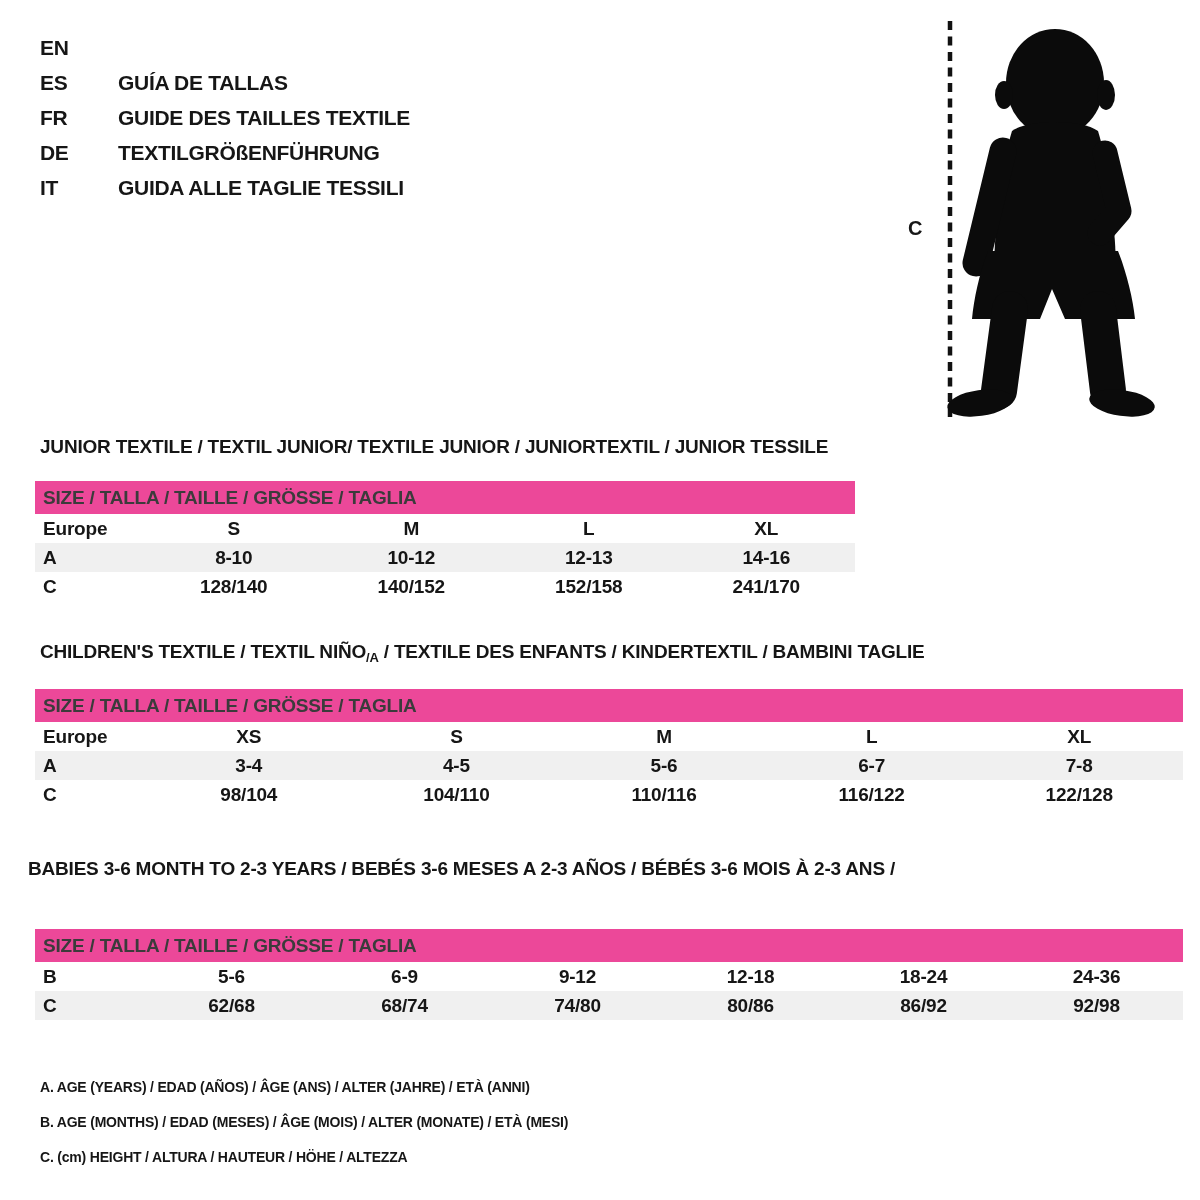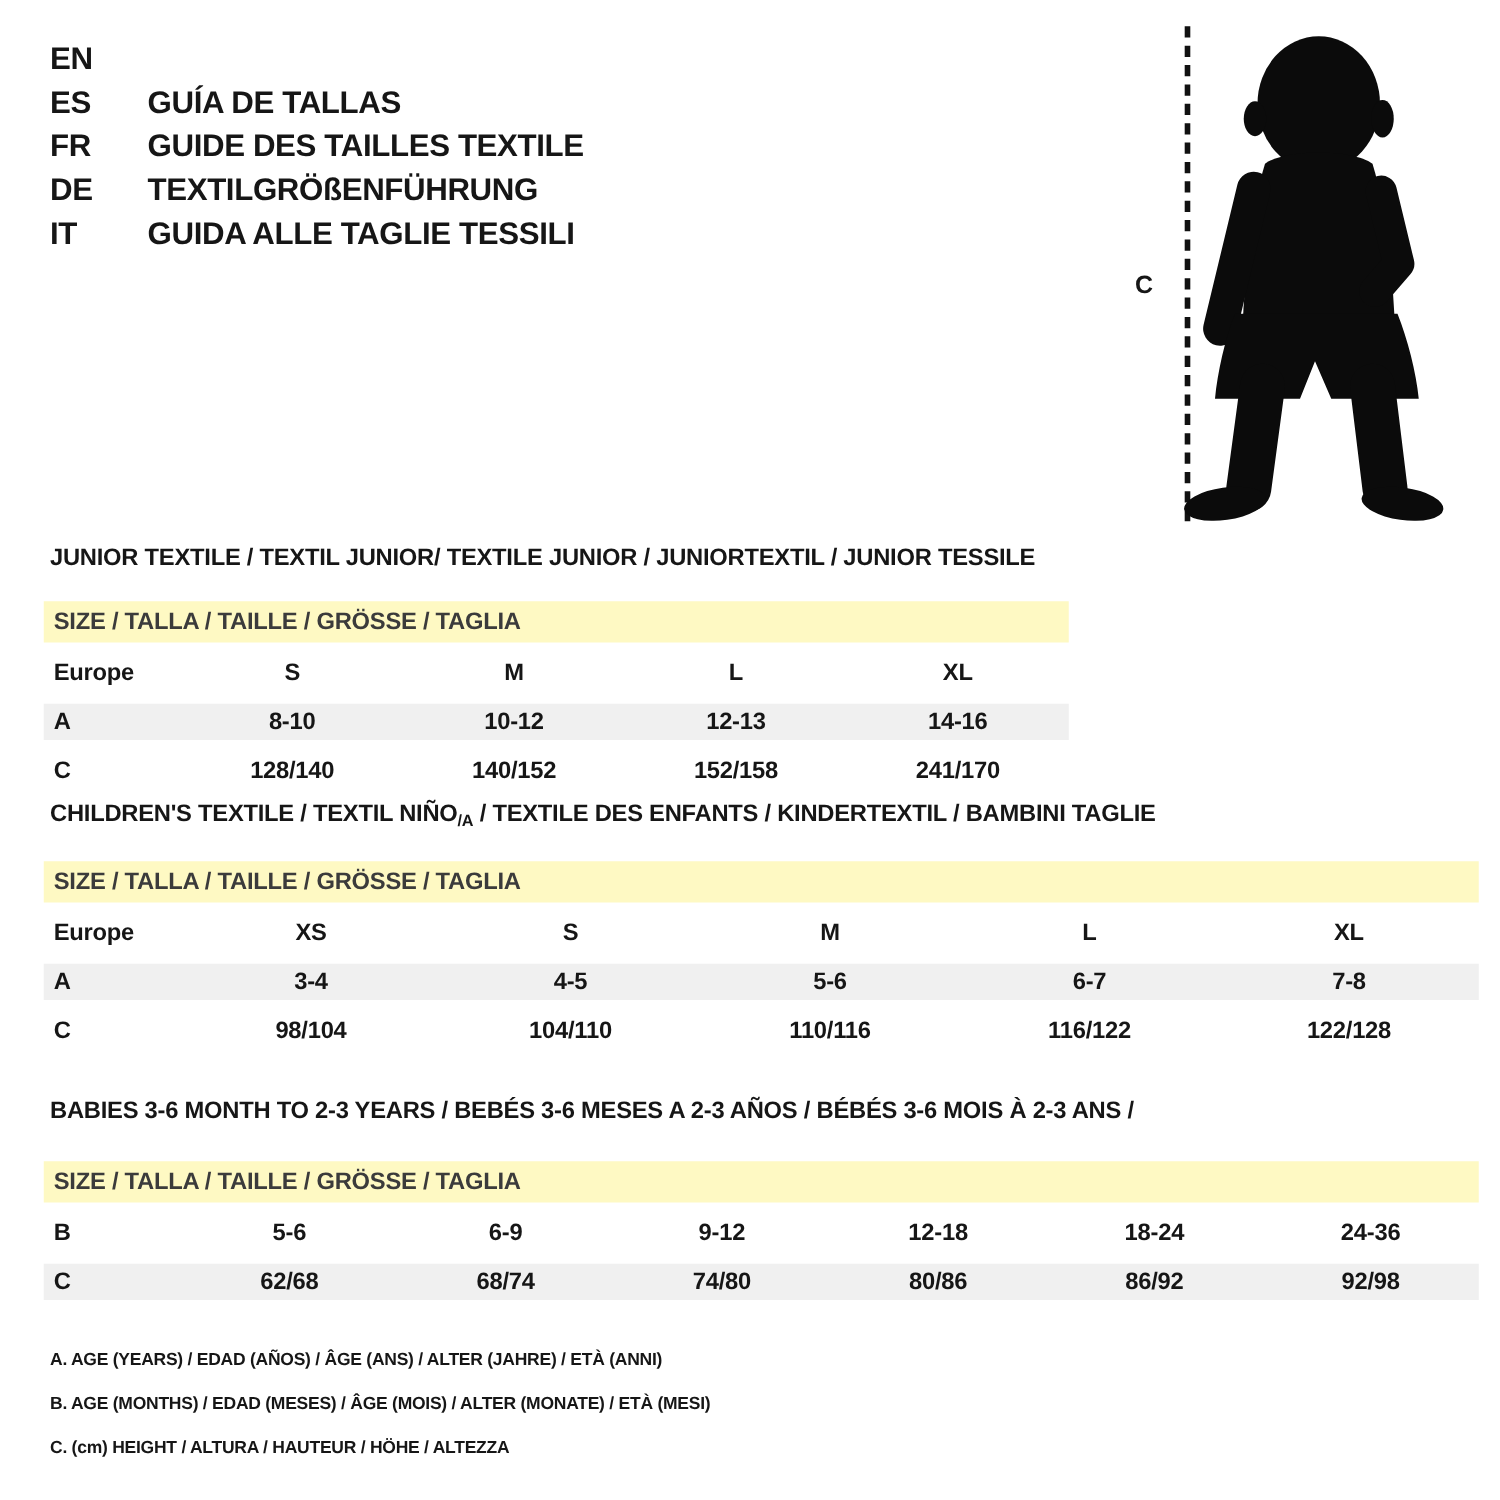--- a/index.html
+++ b/index.html
@@ -4,48 +4,48 @@
 <style>
   html,body{margin:0;padding:0;background:#ffffff;}
   .page{
     position:relative;width:1200px;height:1200px;background:#ffffff;
     font-family:"Liberation Sans", sans-serif;color:#161616;overflow:hidden;
   }
   .abs{position:absolute;}
 
   
   .langs{left:40px;top:30px;}
-  .lang-row{display:flex;font-size:25px;font-weight:bold;line-height:35px;letter-spacing:-0.3px;white-space:nowrap;}
+  .lang-row{display:flex;font-size:21px;font-weight:bold;line-height:35px;letter-spacing:-0.3px;white-space:nowrap;}
   .lang-code{width:78px;flex:0 0 78px;}
 
   
   .figure{left:900px;top:12px;width:255px;height:412px;}
   .figure svg{display:block;}
   .c-label{position:absolute;left:8px;top:205px;font-size:20px;font-weight:bold;}
 
   
   .sec-title{font-size:19px;font-weight:bold;letter-spacing:-0.2px;white-space:nowrap;}
   .sub{font-size:13px;vertical-align:-4px;}
 
   
   .size-band{
-    background:#fef9c3;height:33px;line-height:33px;padding-left:8px;
+    background:#ec4899;height:33px;line-height:33px;padding-left:8px;
     font-size:19px;font-weight:bold;color:#3b3b3b;letter-spacing:-0.2px;
   }
-  .trow{display:flex;align-items:center;height:29px;margin-top:10px;font-size:19px;font-weight:bold;letter-spacing:-0.2px;}
+  .trow{display:flex;align-items:center;height:29px;margin-top:0;font-size:19px;font-weight:bold;letter-spacing:-0.2px;}
   .trow.alt{background:#f0f0f0;}
   .tlbl{width:110px;flex:0 0 110px;padding-left:8px;box-sizing:border-box;text-align:left;}
   .tcell{flex:1;text-align:center;}
 
   .jr-table{left:35px;top:481px;width:820px;}
   .ch-table{left:35px;top:689px;width:1148px;}
   .bb-table{left:35px;top:929px;width:1148px;}
   .jr-title{left:40px;top:436px;}
   .ch-title{left:40px;top:641px;}
-  .bb-title{left:40px;top:852px;line-height:33px;margin-top:20px;}
+  .bb-title{left:28px;top:852px;line-height:33px;}
 
   
   .legend{left:40px;top:1070px;}
   .legend-line{font-size:14px;font-weight:bold;line-height:35px;letter-spacing:-0.2px;white-space:nowrap;}
 </style>
 </head>
 <body>
 
 <div class="page">
 

